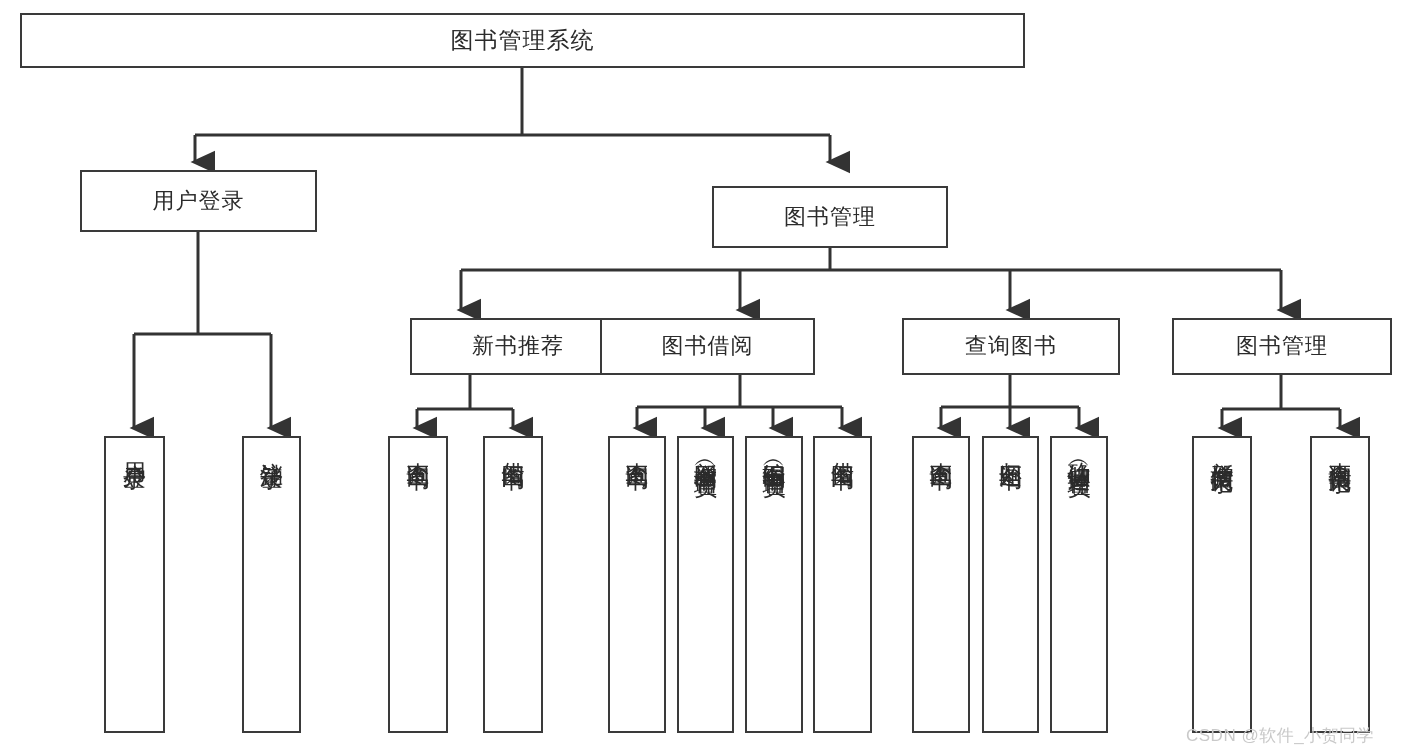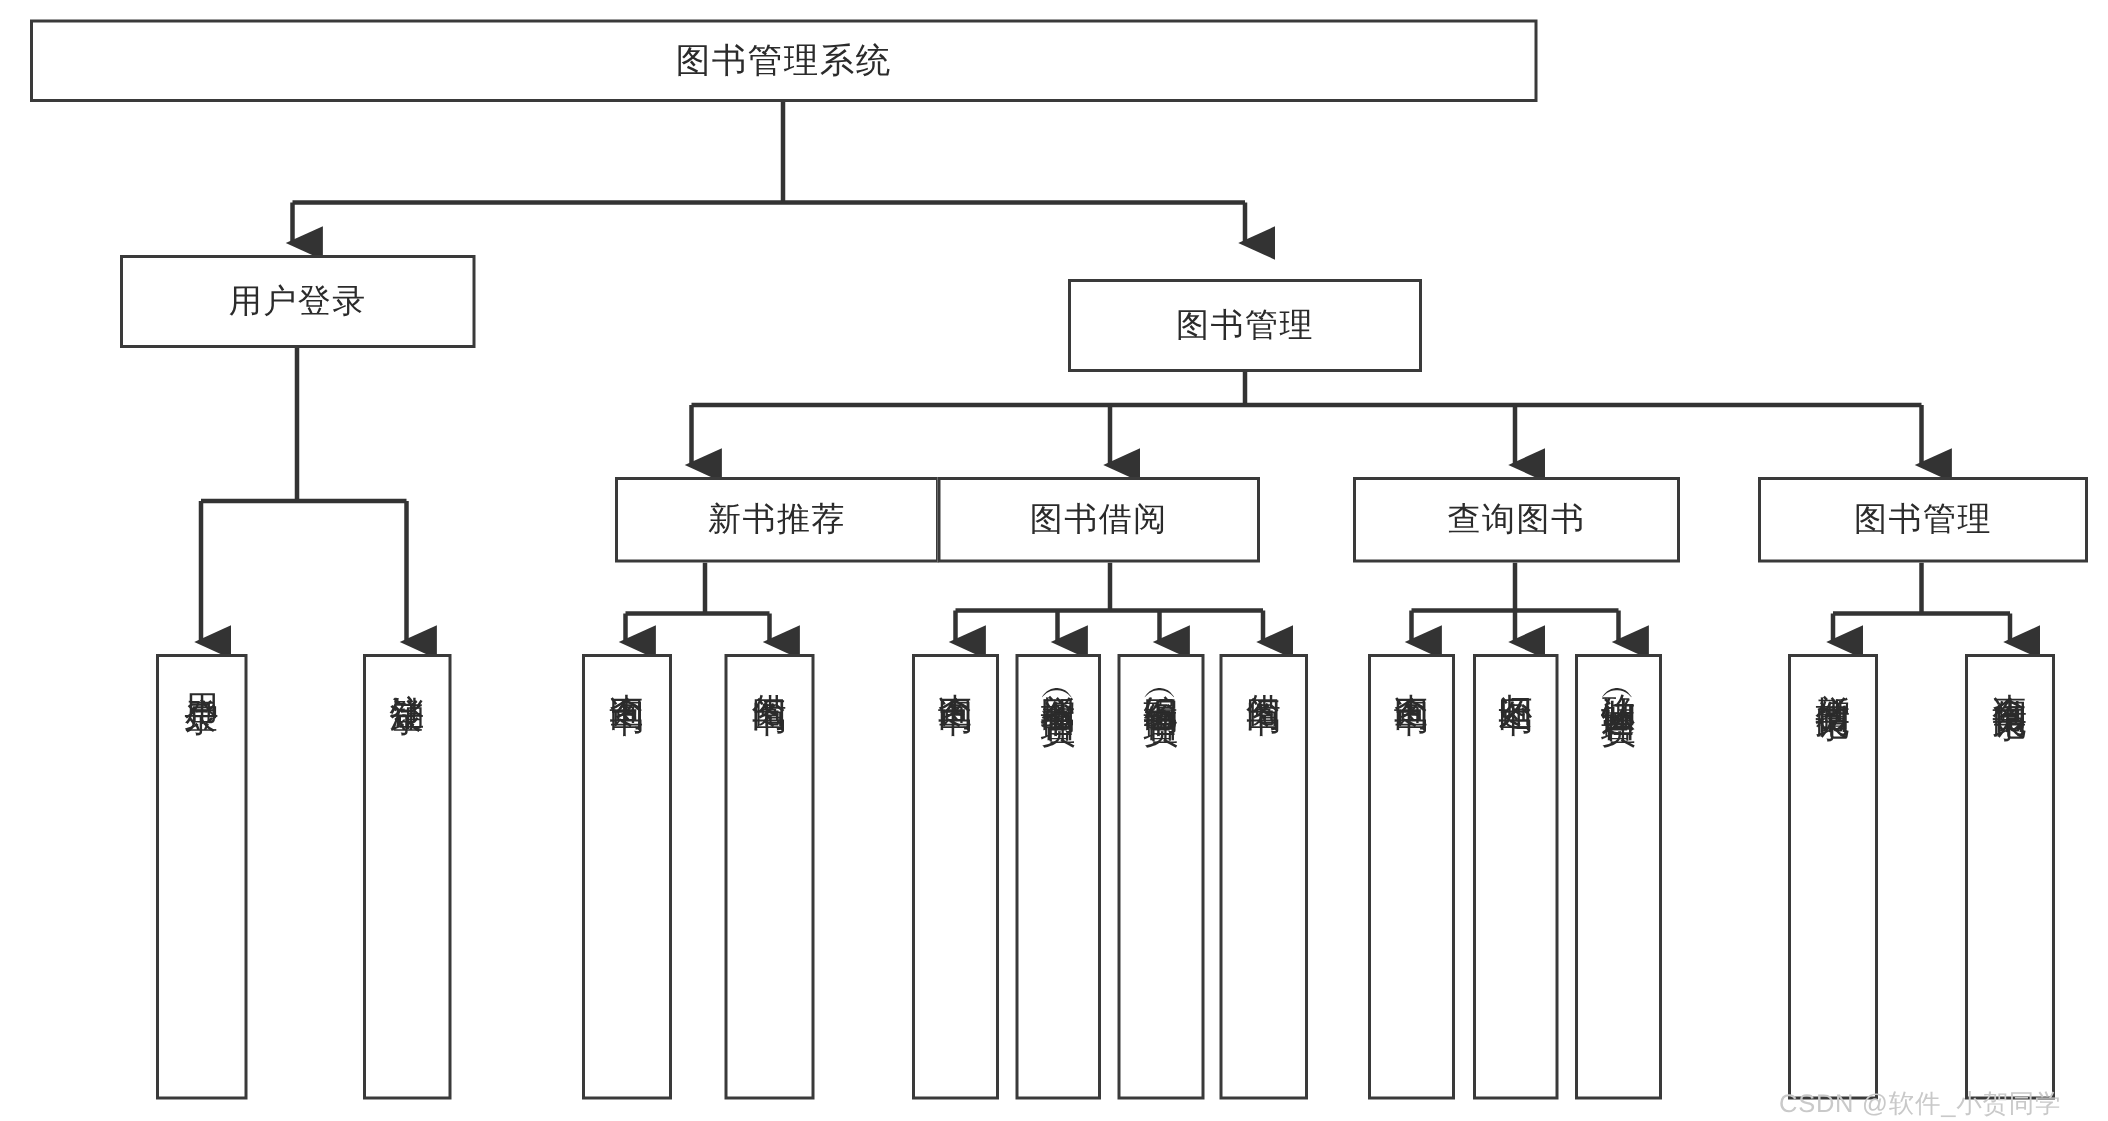--- a/index.html
+++ b/index.html
@@ -142,21 +142,21 @@
   <div class="node horiz" style="left:80px; top:170px; width:237px; height:62px;">
     <span class="htext">用户登录</span>
   </div>
   <div class="node horiz" style="left:712px; top:170px; width:236px; height:62px;margin-top:16px;">
     <span class="htext">图书管理</span>
   </div>
 
   <div class="node horiz" style="left:362px; top:318px; width:216px; height:57px;margin-left:48px;">
     <span class="htext">新书推荐</span>
   </div>
-  <div class="node horiz" style="left:625px; top:318px; width:215px; height:57px;">
+  <div class="node horiz" style="left:600px; top:318px; width:215px; height:57px;">
     <span class="htext">图书借阅</span>
   </div>
   <div class="node horiz" style="left:902px; top:318px; width:218px; height:57px;">
     <span class="htext">查询图书</span>
   </div>
   <div class="node horiz" style="left:1172px; top:318px; width:220px; height:57px;">
     <span class="htext">图书管理</span>
   </div>
 
   <div class="node vert" style="left:104px; top:436px; width:61px; height:297px;">

